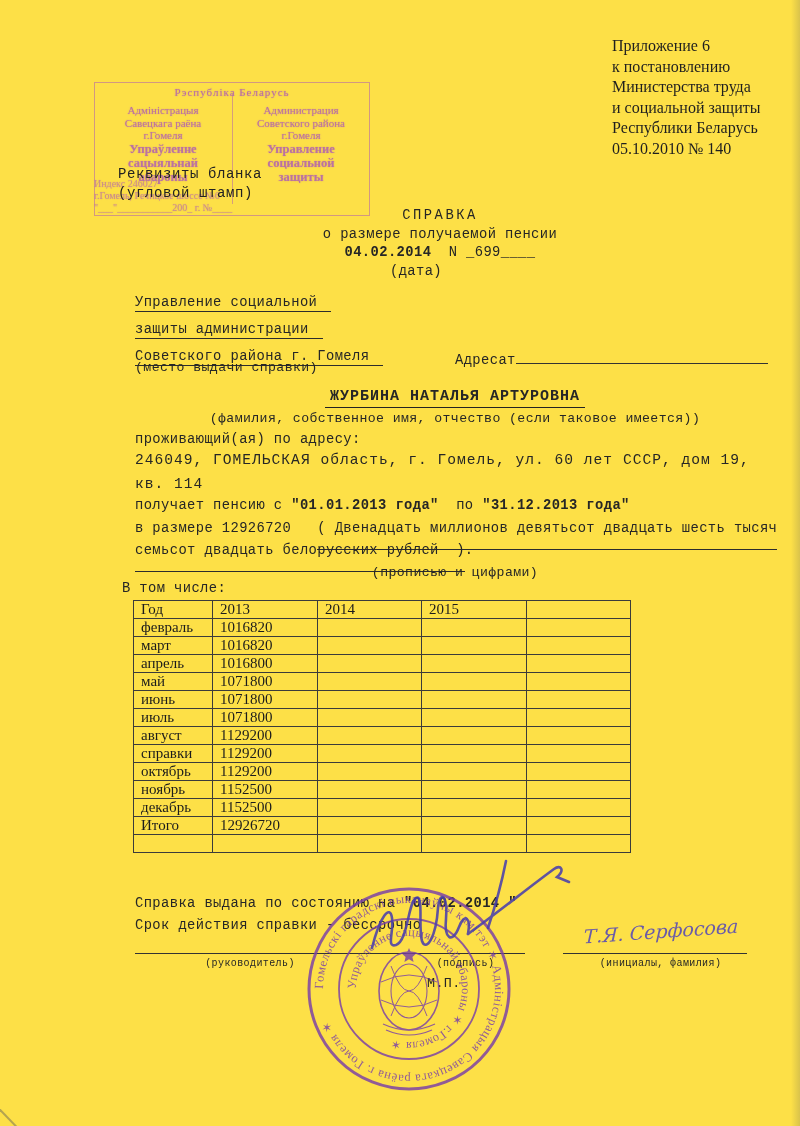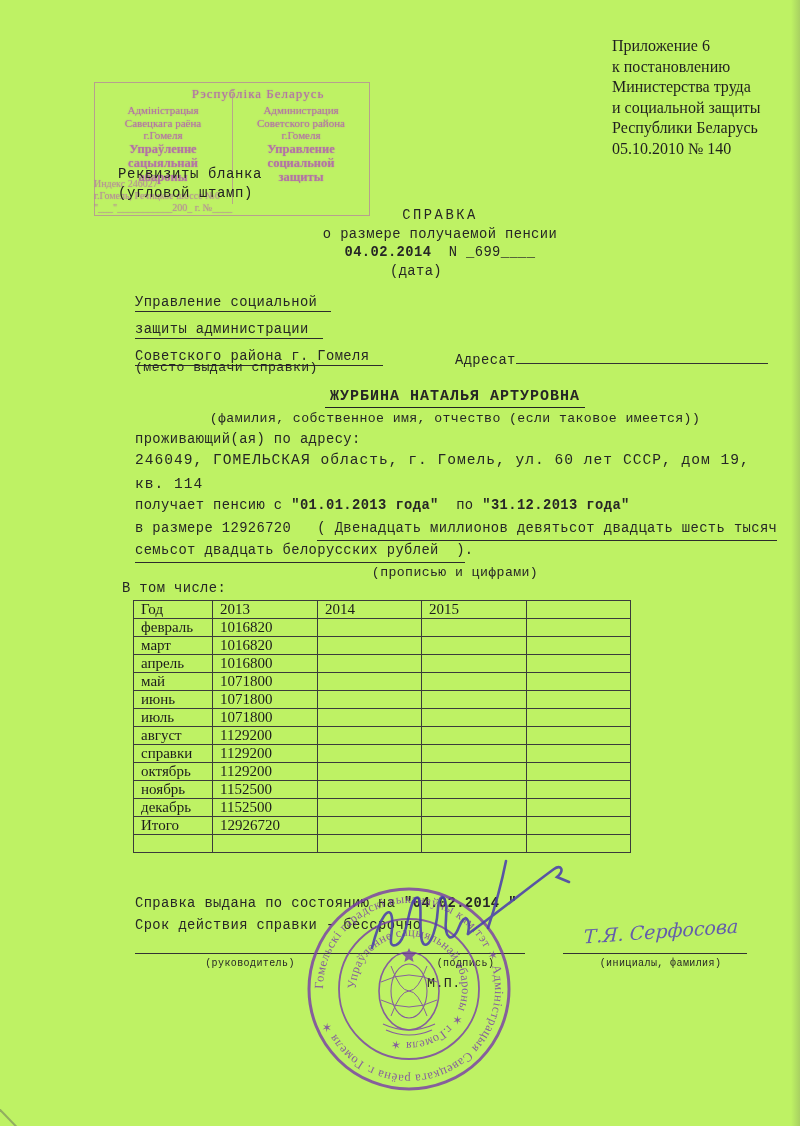--- a/index.html
+++ b/index.html
@@ -1,30 +1,30 @@
 <!DOCTYPE html>
 <html><head>
 <meta charset="utf-8">
 <style>
   html,body{margin:0;padding:0;background:#e9e9e9;}
-  .page{position:relative;width:800px;height:1126px;background:#bef264;overflow:hidden;
+  .page{position:relative;width:800px;height:1126px;background:#fde047;overflow:hidden;
         font-family:"Liberation Mono","DejaVu Sans Mono",monospace;color:#262626;}
   .abs{position:absolute;}
   .tw{font-family:"Liberation Mono","DejaVu Sans Mono",monospace;font-size:13.8px;letter-spacing:.4px;color:#262626;}
   .sf{font-family:"Liberation Serif","DejaVu Serif",serif;}
   .b{font-weight:bold;}
-  .ul{border-bottom:1.4px solid #2c2c2c;padding-bottom:4px;}
+  .ul{border-bottom:1.4px solid #2c2c2c;padding-bottom:13px;}
   
   .annex{left:612px;top:36px;width:186px;font-size:16px;line-height:20.5px;color:#1f1f1f;}
   
   .cstamp{left:94px;top:82px;width:276px;height:134px;color:#b263ae;opacity:.88;}
   .cstamp .box{position:absolute;inset:0;border:1.6px solid rgba(178,99,174,.65);}
-  .cstamp .t{position:absolute;left:10px;top:4px;width:100%;text-align:center;font-size:13px;
+  .cstamp .t{position:absolute;left:0;top:4px;width:100%;text-align:center;font-size:11px;
              font-family:"Liberation Serif","DejaVu Serif",serif;letter-spacing:1px;
-             text-shadow:0 0 1.5px rgba(178,99,174,.8);padding-left:16px;}
+             text-shadow:0 0 1.5px rgba(178,99,174,.8);}
   .cstamp .col{position:absolute;top:22px;width:130px;text-align:center;font-size:11px;line-height:12.5px;
                font-family:"Liberation Serif","DejaVu Serif",serif;text-shadow:0 0 1.5px rgba(178,99,174,.7);}
   .cstamp .col .big{font-size:12.5px;font-weight:bold;line-height:14px;}
   .cstamp .divider{position:absolute;left:138px;top:12px;width:1.4px;height:110px;background:rgba(178,99,174,.6);}
   .cstamp .foot{position:absolute;left:0;top:96px;width:100%;font-size:10px;line-height:12px;
                 font-family:"Liberation Serif","DejaVu Serif",serif;opacity:.75;text-shadow:0 0 1.5px rgba(178,99,174,.7);}
   .blankreq{left:118px;top:165px;font-size:14px;line-height:19px;letter-spacing:.6px;color:#222;}
   
   .titleblk{left:220px;top:207px;width:440px;text-align:center;line-height:18.5px;}
   .titleblk .h{letter-spacing:2.5px;}

